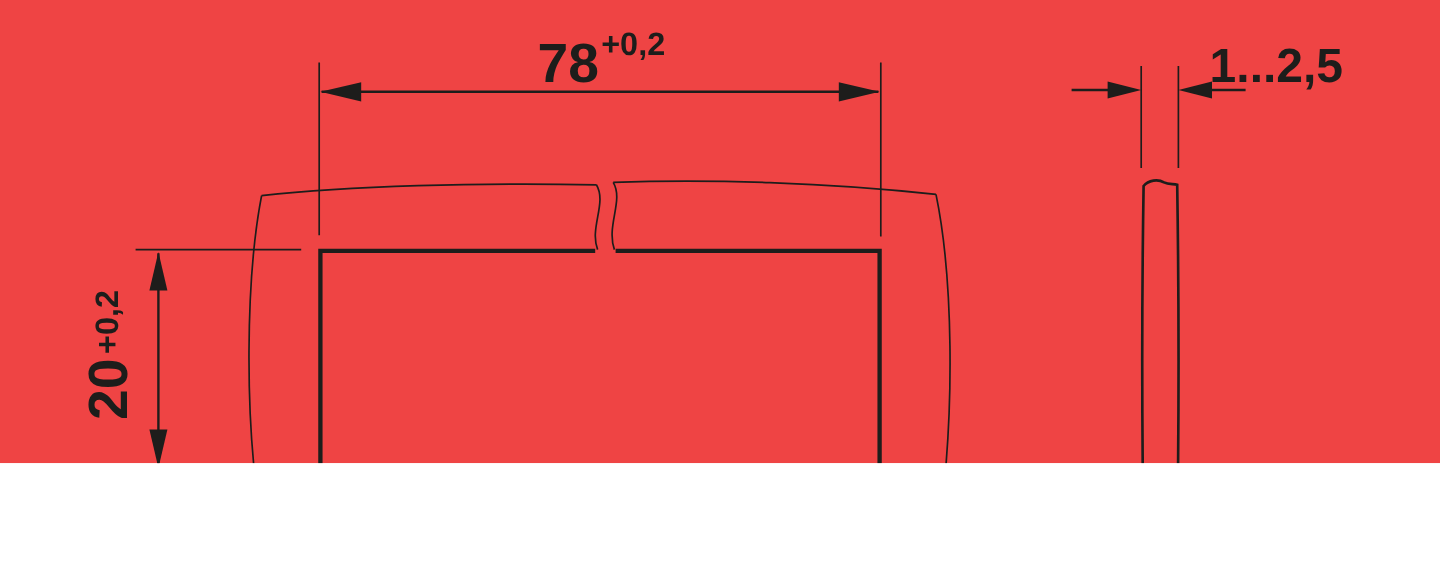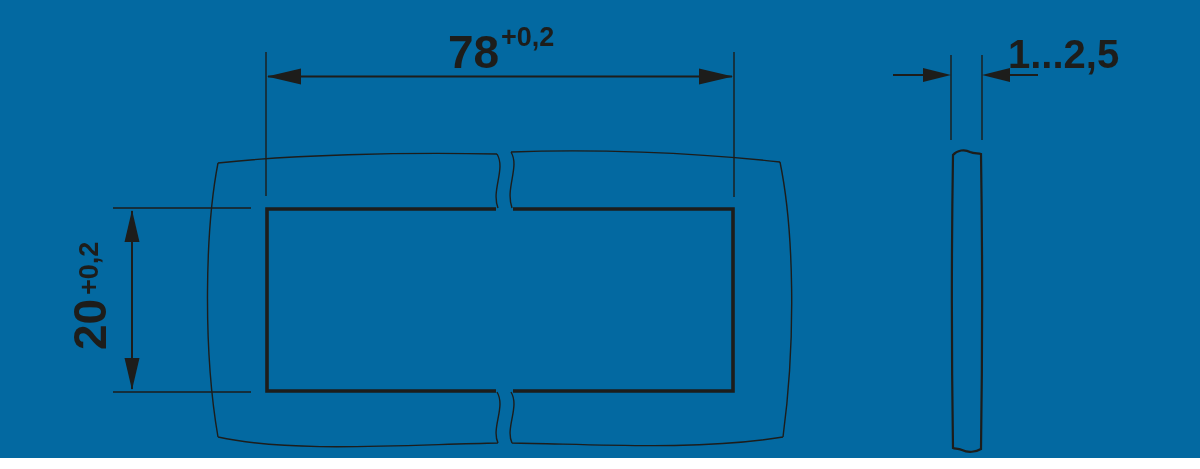--- a/index.html
+++ b/index.html
@@ -3,22 +3,22 @@
 <meta charset="utf-8">
 <style>
   html, body {
     margin: 0;
     padding: 0;
     background: #ffffff;
   }
   .canvas {
     position: relative;
     width: 1200px;
-    height: 458px;
-    background: #0369a1;
+    height: 386px;
+    background: #ef4444;
     overflow: hidden;
   }
   svg { display: block; }
   .dim-main {
     font-family: "Liberation Sans", sans-serif;
     font-weight: bold;
     font-size: 46px;
   }
   .dim-sup {
     font-family: "Liberation Sans", sans-serif;

